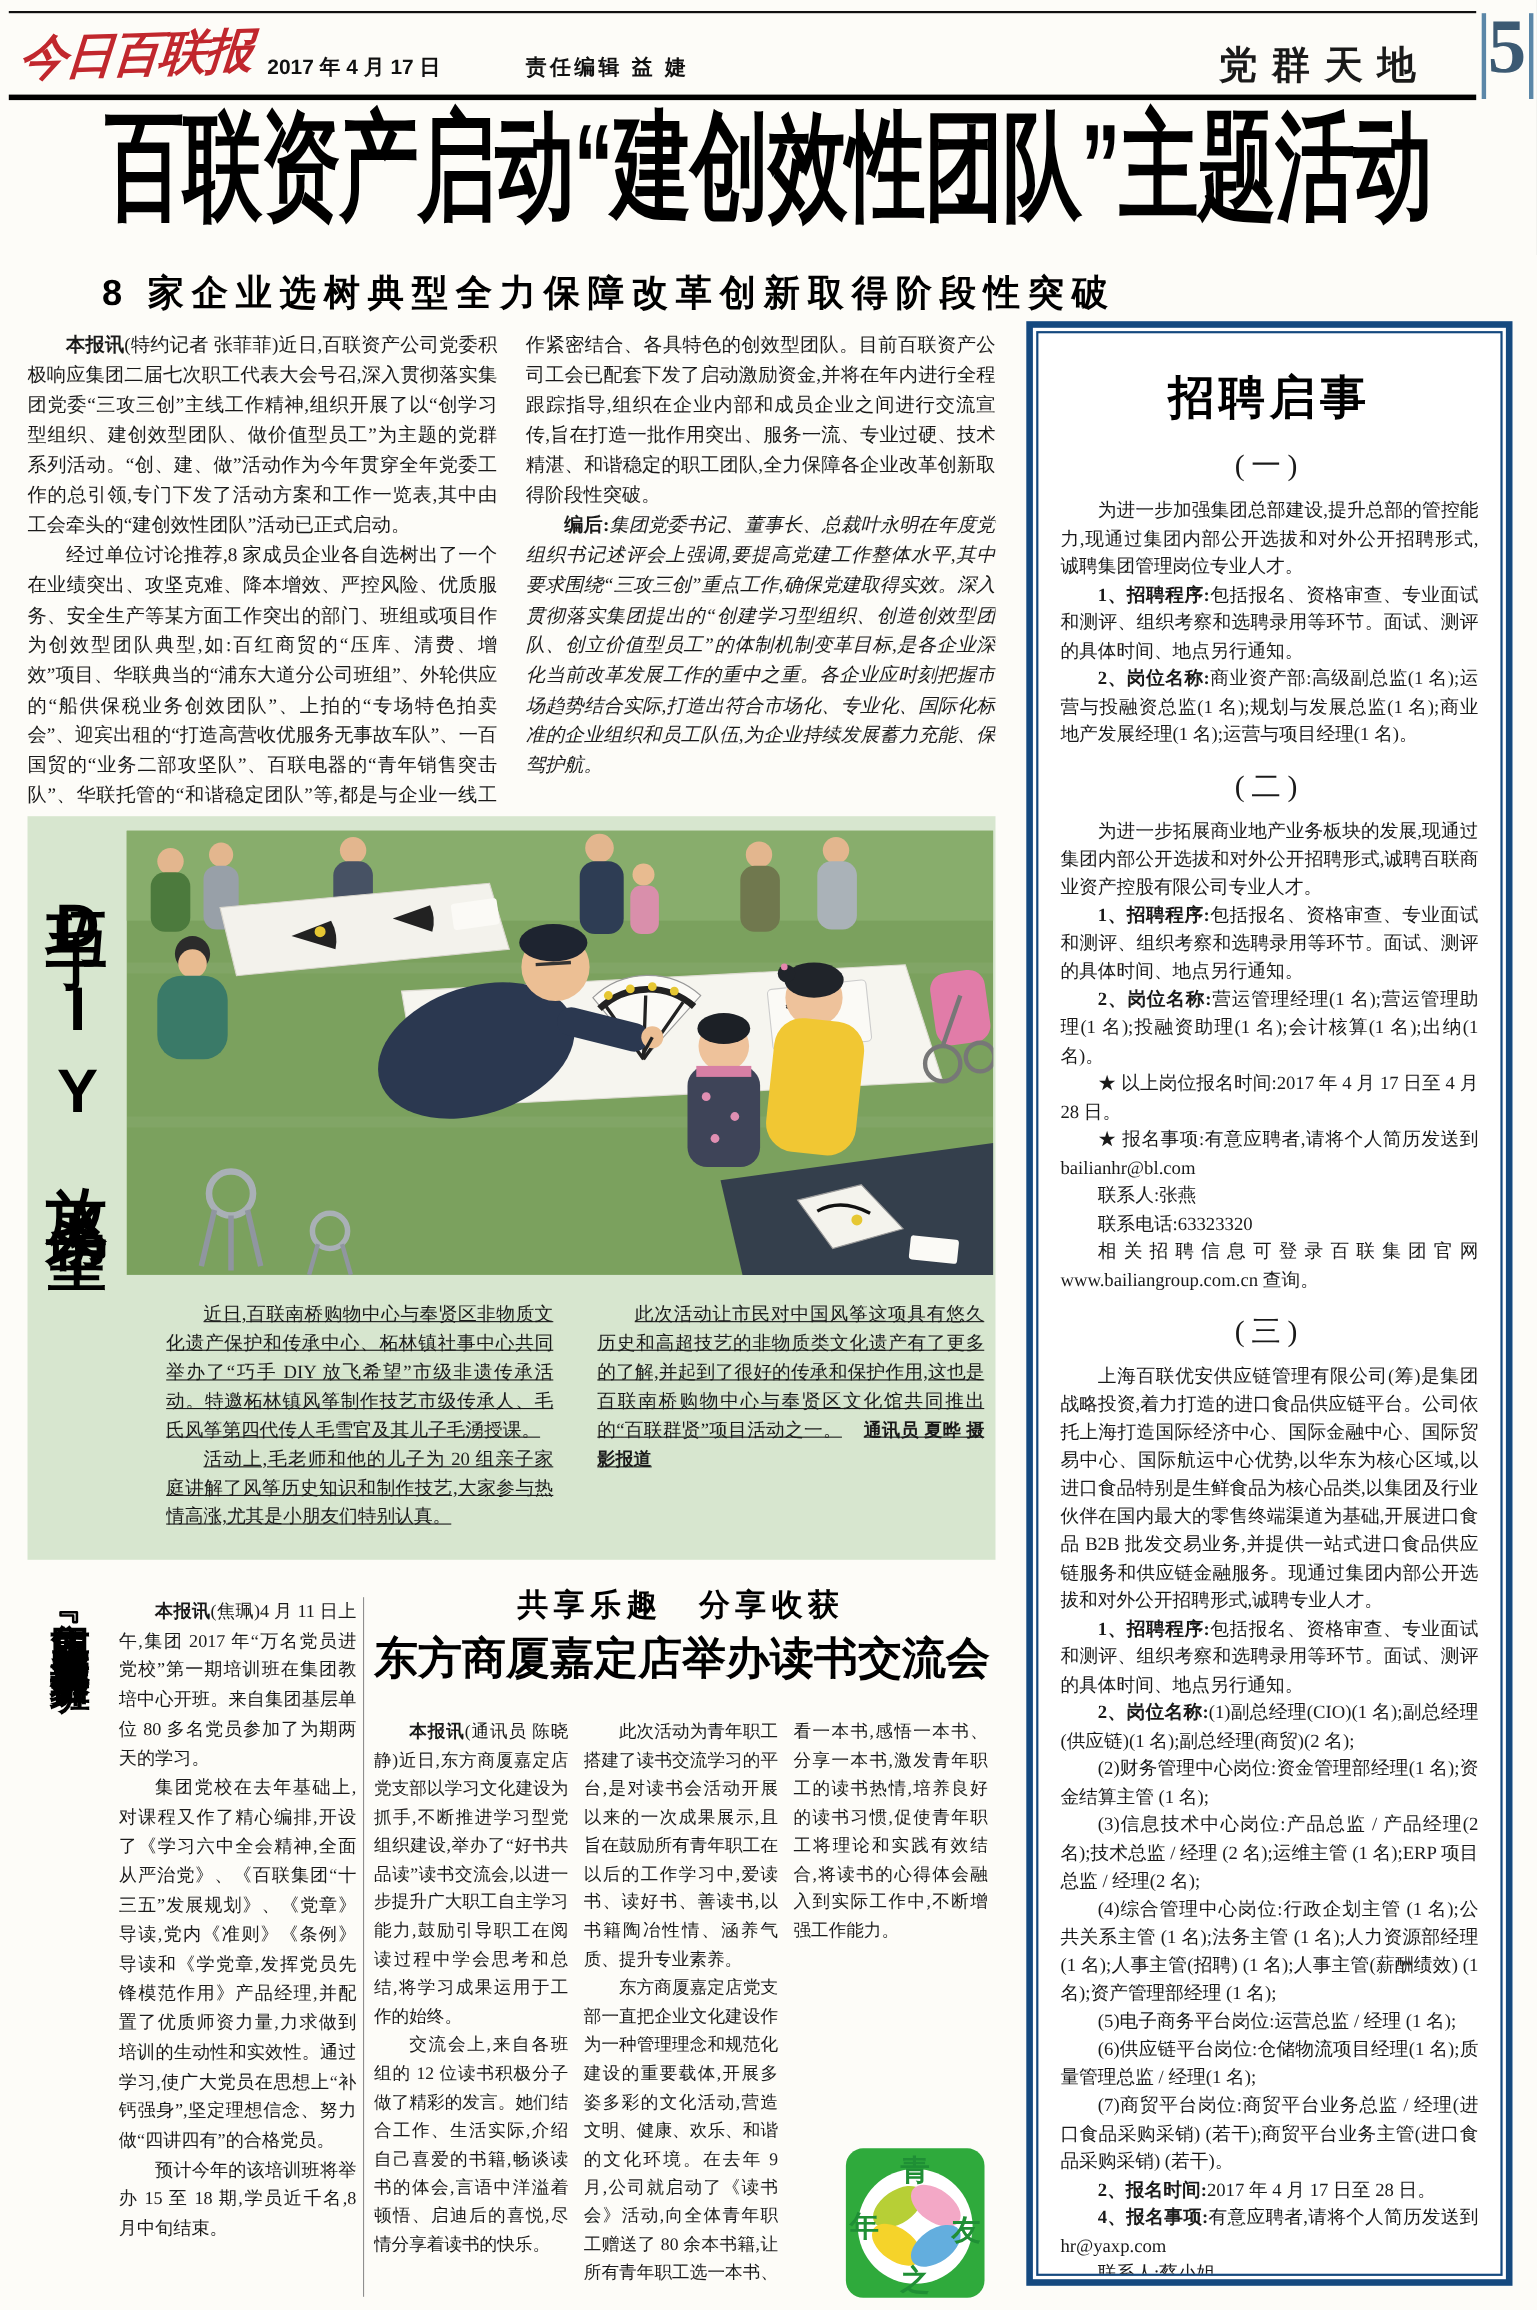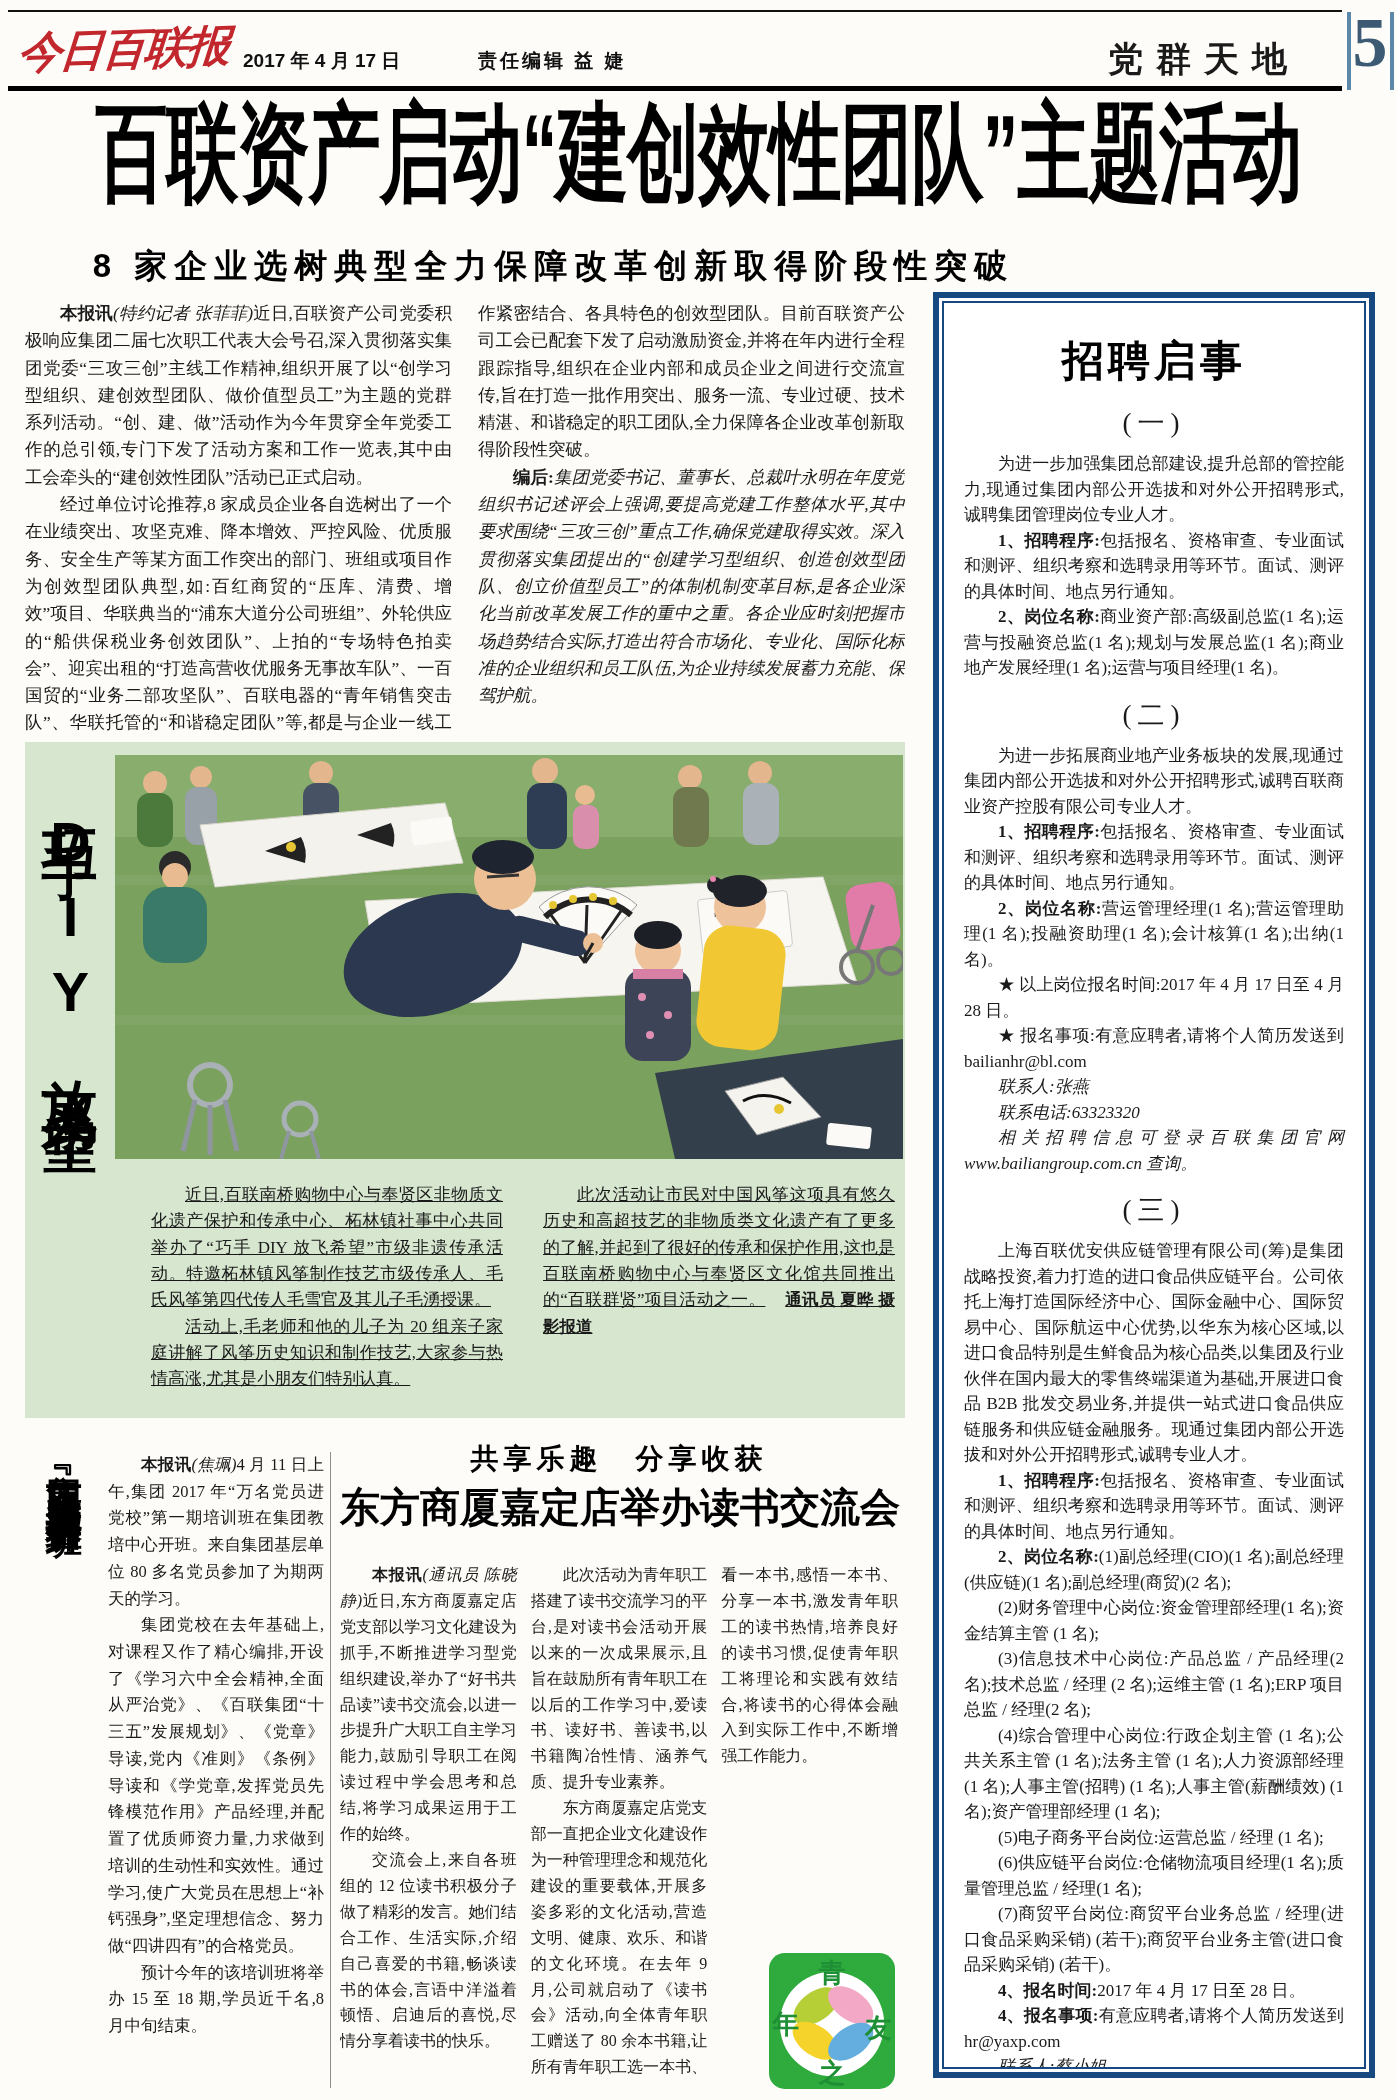--- a/index.html
+++ b/index.html
@@ -30,21 +30,21 @@
             font-weight:700;font-size:70px;color:var(--page-num-blue);line-height:1.1;}
   .thickline{left:8px;top:86px;width:1334px;height:5px;background:#000;}
   
   .headline{left:0;top:98px;width:1397px;margin:0;text-align:center;font-family:"Liberation Sans",sans-serif;
             font-weight:900;font-size:72px;line-height:1.0;letter-spacing:-1px;color:#000;
             transform:scale(1.0,1.5);transform-origin:center top;white-space:nowrap;}
   .subheadline{left:0;top:244px;width:1107px;text-align:center;font-family:"Liberation Sans",sans-serif;
                font-weight:900;font-size:33px;letter-spacing:7px;color:#000;white-space:nowrap;}
   
   .para{margin:0;text-indent:2em;text-align:justify;}
-  .kai{font-style:italic;}
+  .kai{}
   .kaiblock{font-style:italic;}
   b{font-style:normal;}
   .lead-body{left:25px;top:300px;width:880px;height:442px;column-count:2;column-gap:26px;
              column-fill:auto;font-size:17.5px;line-height:1.56;overflow:hidden;}
   
   .recruit-outer{left:933px;top:292px;width:442px;height:1786px;border:6px solid var(--recruit-border);
                  box-sizing:border-box;padding:3px;background:#fff;}
   .recruit-inner{border:2px solid var(--recruit-border);height:100%;box-sizing:border-box;
                  padding:16px 20px 1px 20px;overflow:hidden;}
   .recruit-title{text-align:center;font-family:"Liberation Sans",sans-serif;font-weight:900;
@@ -126,21 +126,21 @@
         <div class="r-head">(三)</div>
         <p class="rp"><span>上海百联优安供应链管理有限公司(筹)是集团战略投资,着力打造的进口食品供应链平台。公司依托上海打造国际经济中心、国际金融中心、国际贸易中心、国际航运中心优势,以华东为核心区域,以进口食品特别是生鲜食品为核心品类,以集团及行业伙伴在国内最大的零售终端渠道为基础,开展进口食品 B2B 批发交易业务,并提供一站式进口食品供应链服务和供应链金融服务。现通过集团内部公开选拔和对外公开招聘形式,诚聘专业人才。</span></p>
         <p class="rp"><b>1、招聘程序:</b><span>包括报名、资格审查、专业面试和测评、组织考察和选聘录用等环节。面试、测评的具体时间、地点另行通知。</span></p>
         <p class="rp"><b>2、岗位名称:</b><span>(1)副总经理(CIO)(1 名);副总经理(供应链)(1 名);副总经理(商贸)(2 名);</span></p>
         <p class="rp">(2)财务管理中心岗位:资金管理部经理(1 名);资金结算主管 (1 名);</p>
         <p class="rp">(3)信息技术中心岗位:产品总监 / 产品经理(2 名);技术总监 / 经理 (2 名);运维主管 (1 名);ERP 项目总监 / 经理(2 名);</p>
         <p class="rp">(4)综合管理中心岗位:行政企划主管 (1 名);公共关系主管 (1 名);法务主管 (1 名);人力资源部经理 (1 名);人事主管(招聘) (1 名);人事主管(薪酬绩效) (1 名);资产管理部经理 (1 名);</p>
         <p class="rp">(5)电子商务平台岗位:运营总监 / 经理 (1 名);</p>
         <p class="rp">(6)供应链平台岗位:仓储物流项目经理(1 名);质量管理总监 / 经理(1 名);</p>
         <p class="rp">(7)商贸平台岗位:商贸平台业务总监 / 经理(进口食品采购采销) (若干);商贸平台业务主管(进口食品采购采销) (若干)。</p>
-        <p class="rp"><b>4、报名时间:</b><span>2017 年 4 月 17 日至 28 日。</span></p>
+        <p class="rp"><b>2、报名时间:</b><span>2017 年 4 月 17 日至 28 日。</span></p>
         <p class="rp"><b>4、报名事项:</b><span>有意应聘者,请将个人简历发送到 hr@yaxp.com</span></p>
         <p class="rp kai">联系人:蔡小姐</p>
 
       </div>
     </div>
   </div>
 
   <div class="abs photo-block">
     <div class="vtitle">巧手DIY放飞希望</div>
 

